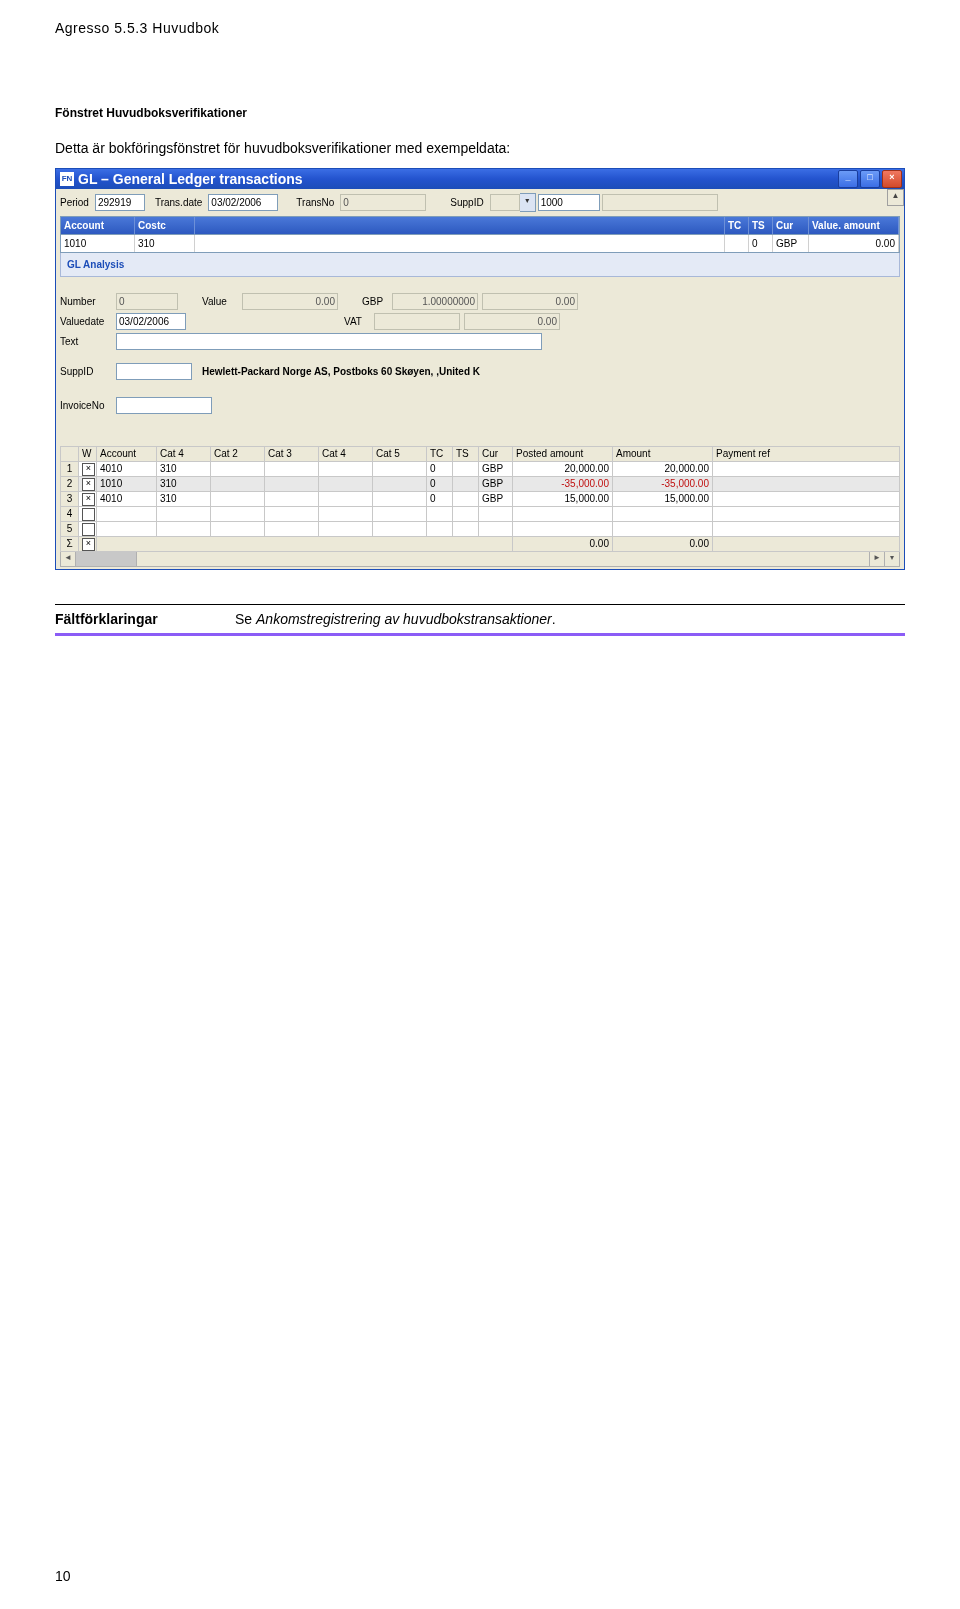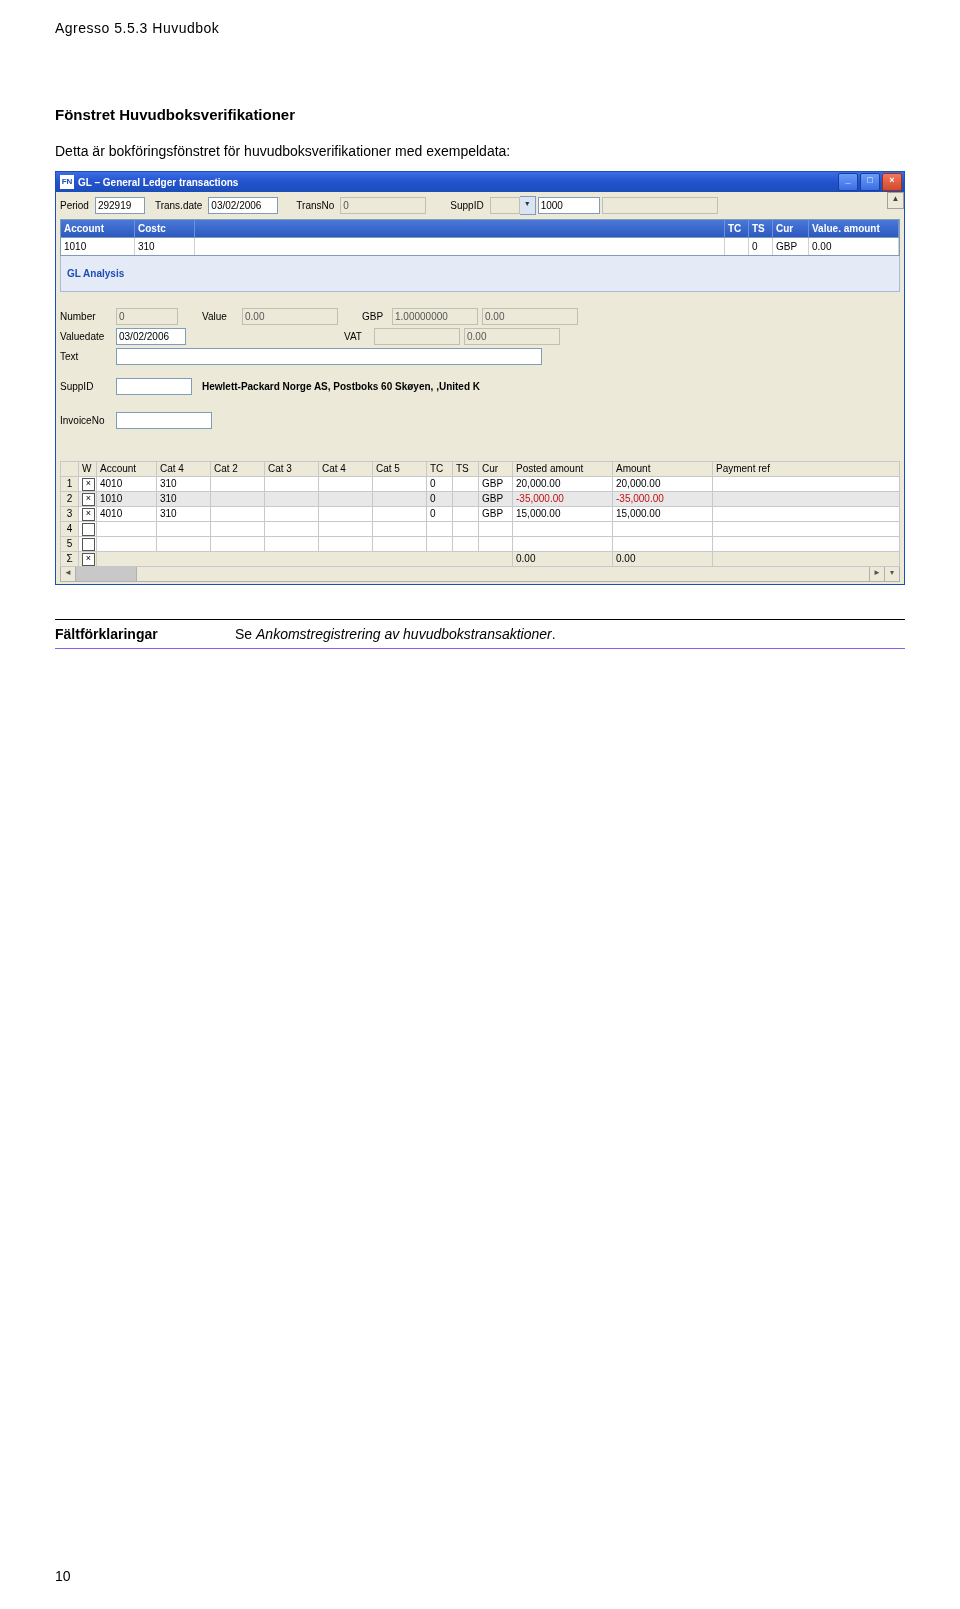--- a/index.html
+++ b/index.html
@@ -17,21 +17,21 @@
     min-height: 1560px;
   }
   .running-head {
     font-family: Verdana, Arial, sans-serif;
     font-size: 14px;
     letter-spacing: 0.5px;
     color: #000;
     margin-bottom: 70px;
   }
   h2.section-title {
-    font-size: 15px;
+    font-size: 12px;
     font-weight: bold;
     margin: 0 0 20px 0;
   }
   .intro {
     margin-bottom: 12px;
     font-size: 14px;
   }
   
   .win {
     border: 1px solid #1c4db8;
@@ -54,21 +54,21 @@
     color: #1c4db8;
     font-size: 8px;
     line-height: 14px;
     text-align: center;
     font-weight: bold;
     margin-right: 4px;
   }
   .titlebar .title-text {
     flex: 1;
     font-weight: bold;
-    font-size: 10px;
+    font-size: 14px;
   }
   .winbtn {
     width: 18px; height: 16px;
     margin-left: 2px;
     background: linear-gradient(to bottom, #6b9bf7, #3b6ee5);
     border: 1px solid #1a3e9e;
     border-radius: 2px;
     line-height: 13px;
     text-align: center;
     color: #fff;
@@ -142,30 +142,30 @@
     line-height:17px;
     font-size:10px;
     box-sizing:border-box;
   }
   .gl-analysis {
     border:1px solid #a8b8d8;
     border-top:none;
     background:#e4eaf6;
     color:#1c4db8;
     font-weight:bold;
-    padding:12px 6px;
+    padding:6px 6px;
     font-size:10px;
   }
   .subhdr {
     font-weight:bold;
     padding:4px 4px 2px 8px;
     font-size:10px;
   }
   .supp-desc { color:#000; font-weight:bold; font-size:10px; }
-  .right{ text-align:left; }
+  .right{ text-align:right; }
   
   .grid-wrap { margin-top:32px; position:relative; }
   .grid {
     border-collapse:collapse;
     width:100%;
     table-layout:fixed;
     background:#fff;
     font-size:10px;
   }
   .grid th, .grid td {
@@ -211,21 +211,21 @@
   }
   .field-table td {
     vertical-align: top;
     padding: 6px 0;
   }
   .field-table .col-l {
     width: 180px;
     font-weight: bold;
   }
   .field-table tr:first-child td { border-top: 1px solid #000; }
-  .field-table tr td { border-bottom: 1px solid #8b5cf6; }
+  .field-table tr td { border-bottom: 3px solid #8b5cf6; }
   .page-number {
     position: absolute;
     bottom: 16px;
     left: 55px;
     font-size: 14px;
   }
 </style>
 </head>
 <body>
 

